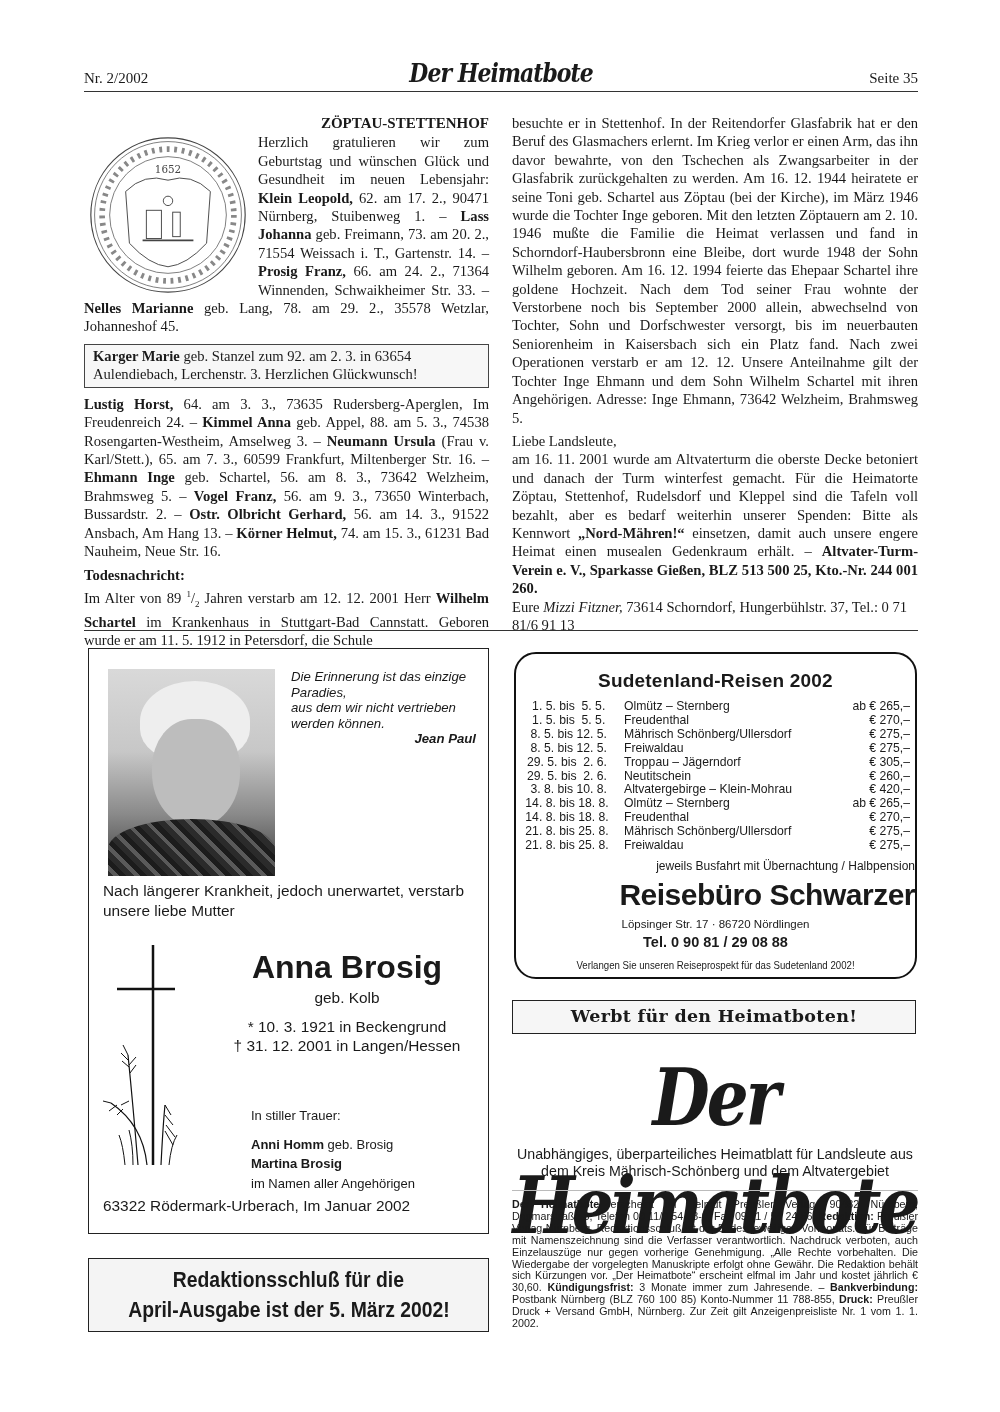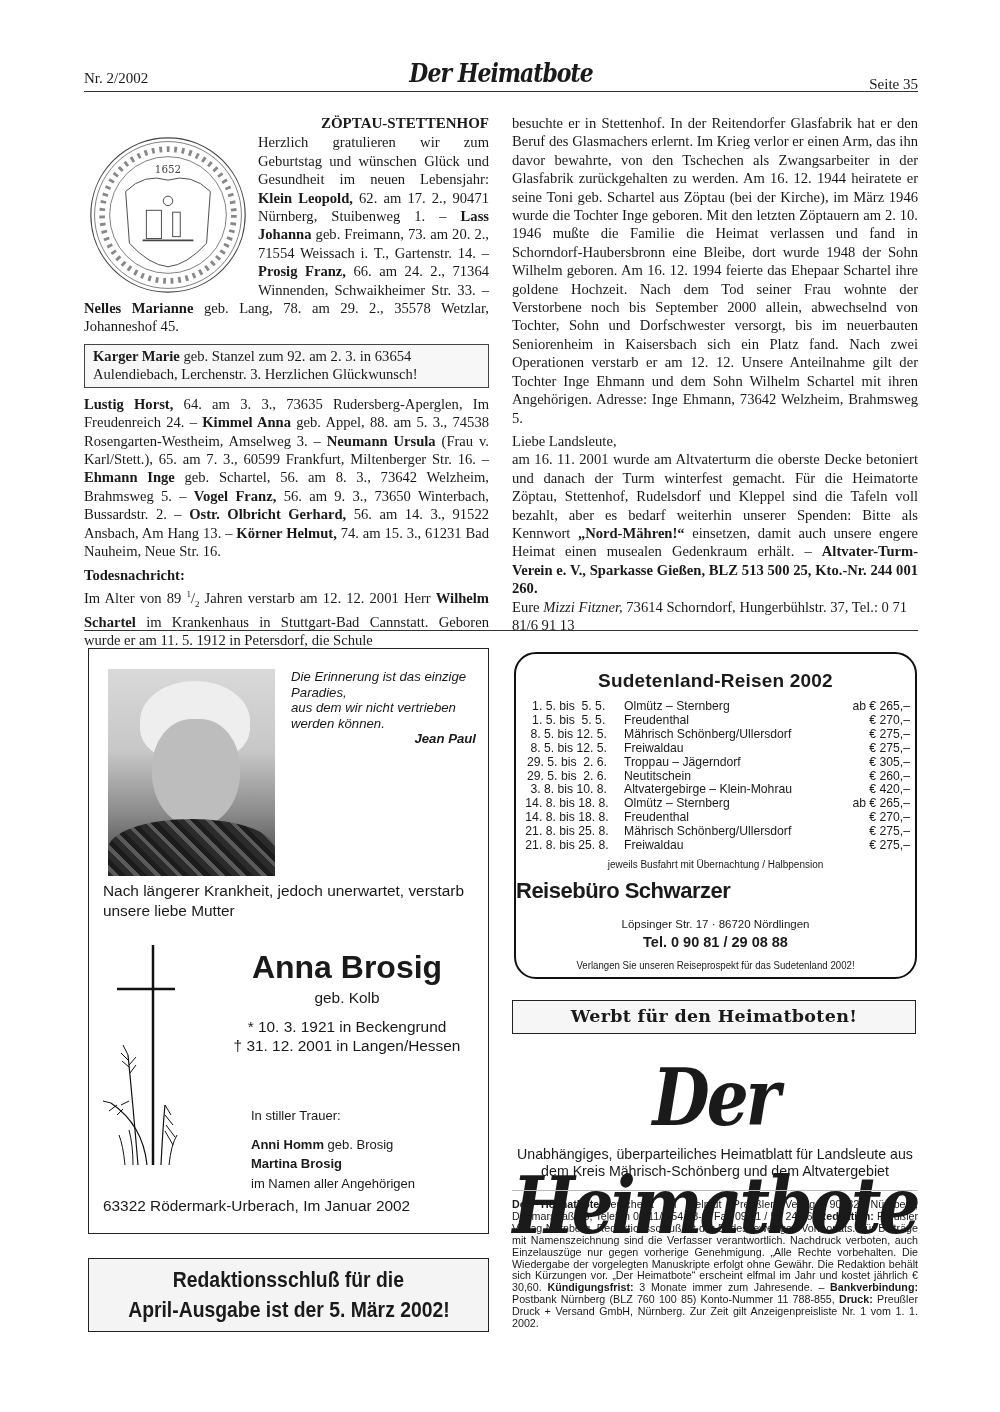--- a/index.html
+++ b/index.html
@@ -1,21 +1,21 @@
 <!DOCTYPE html>
 <html><head>
 <meta charset="utf-8">
 <style>
   * { box-sizing: border-box; margin: 0; padding: 0; }
   html, body { width: 1000px; height: 1412px; background: #ffffff; overflow: hidden; }
   body { position: relative; font-family: "Liberation Serif", serif; color: #1a1a1a; }
 
   .header { position: absolute; left: 84px; top: 60px; width: 834px; height: 32px; border-bottom: 1.5px solid #333; }
   .header .issue { position: absolute; left: 0; top: 10px; font-size: 15px; }
-  .header .page { position: absolute; right: 0; top: 16px; font-size: 15px; text-align: right; }
+  .header .page { position: absolute; right: 0; top: 10px; font-size: 15px; text-align: right; }
   .header .mast { position: absolute; left: 50%; top: 0; transform: translateX(-50%); font-family: "DejaVu Serif", serif; font-weight: bold; font-style: italic; font-size: 22px; letter-spacing: -1px; transform: translateX(-50%) scaleY(1.15); }
 
   .col { position: absolute; top: 114px; font-size: 14.6px; line-height: 18.4px; text-align: justify; }
   .col-left { left: 84px; width: 405px; }
   .col-right { left: 512px; width: 406px; }
 
   .section-title { text-align: right; font-weight: bold; font-size: 15px; padding-left: 70px; margin-bottom: 1px; }
   .seal { float: left; width: 168px; height: 160px; margin-left: 0px; margin-right: 6px; margin-top: 2px; }
   .intro-block { }
   .kasten { border: 1.2px solid #444; background: #f7f7f7; padding: 2px 8px 3px 8px; margin: 8px 0 7px 0; text-align: left; }
@@ -46,22 +46,22 @@
   .deadline span { display: inline-block; transform: scaleX(0.86); white-space: nowrap; }
 
   
   .travel { position: absolute; left: 514px; top: 652px; width: 403px; height: 327px; border: 2.2px solid #111; border-radius: 22px; font-family: "Liberation Sans", sans-serif; }
   .travel h2 { text-align: center; font-size: 19px; font-weight: bold; margin-top: 16px; letter-spacing: 0.2px; }
   .trips { position: absolute; left: 8px; top: 46px; width: 386px; font-size: 12.2px; line-height: 13.9px; }
   .trip { display: flex; }
   .trip .d { width: 96px; text-align: center; padding-right: 10px; white-space: pre; }
   .trip .r { flex: 1; padding-left: 4px; }
   .trip .p { width: 90px; text-align: right; }
-  .travel .note { position: absolute; left: 0; width: 100%; top: 205px; text-align: center; font-size: 10px; }
-  .travel .brand { position: absolute; left: 0; width: 100%; top: 224px; text-align: left; font-size: 22px; font-weight: bold; letter-spacing: -0.5px; }
+  .travel .note { position: absolute; left: 0; width: 100%; top: 205px; text-align: right; font-size: 12px; }
+  .travel .brand { position: absolute; left: 0; width: 100%; top: 224px; text-align: right; font-size: 30px; font-weight: bold; letter-spacing: -0.5px; }
   .travel .addr { position: absolute; left: 0; width: 100%; top: 264px; text-align: center; font-size: 11.5px; }
   .travel .tel { position: absolute; left: 0; width: 100%; top: 280px; text-align: center; font-size: 14.5px; font-weight: bold; }
   .travel .prosp { position: absolute; left: 0; width: 100%; top: 305px; text-align: center; font-size: 10.5px; transform: scaleX(0.92); }
 
   .werbt { position: absolute; left: 512px; top: 1000px; width: 404px; height: 34px; border: 1.6px solid #222; background: #f6f6f6; text-align: center; font-family: "DejaVu Serif", serif; font-weight: bold; font-size: 17.5px; line-height: 31px; letter-spacing: 0.3px; }
 
   .bigmast { position: absolute; left: 512px; top: 1052px; width: 406px; height: 90px; text-align: center; font-family: "DejaVu Serif", serif; font-weight: bold; font-style: italic; font-size: 66px; line-height: 90px; letter-spacing: -3px; transform: scaleY(1.2); }
   .tagline { position: absolute; left: 512px; top: 1146px; width: 406px; font-family: "Liberation Sans", sans-serif; font-size: 14.2px; line-height: 16.5px; text-align: center; }
   .rule-imprint { position: absolute; left: 512px; top: 1190px; width: 406px; border-top: 1px solid #bbb; }
   .imprint { position: absolute; left: 512px; top: 1199px; width: 406px; font-family: Liberation Sans, sans-serif; font-size: 10.7px; line-height: 11.9px; text-align: justify; }

